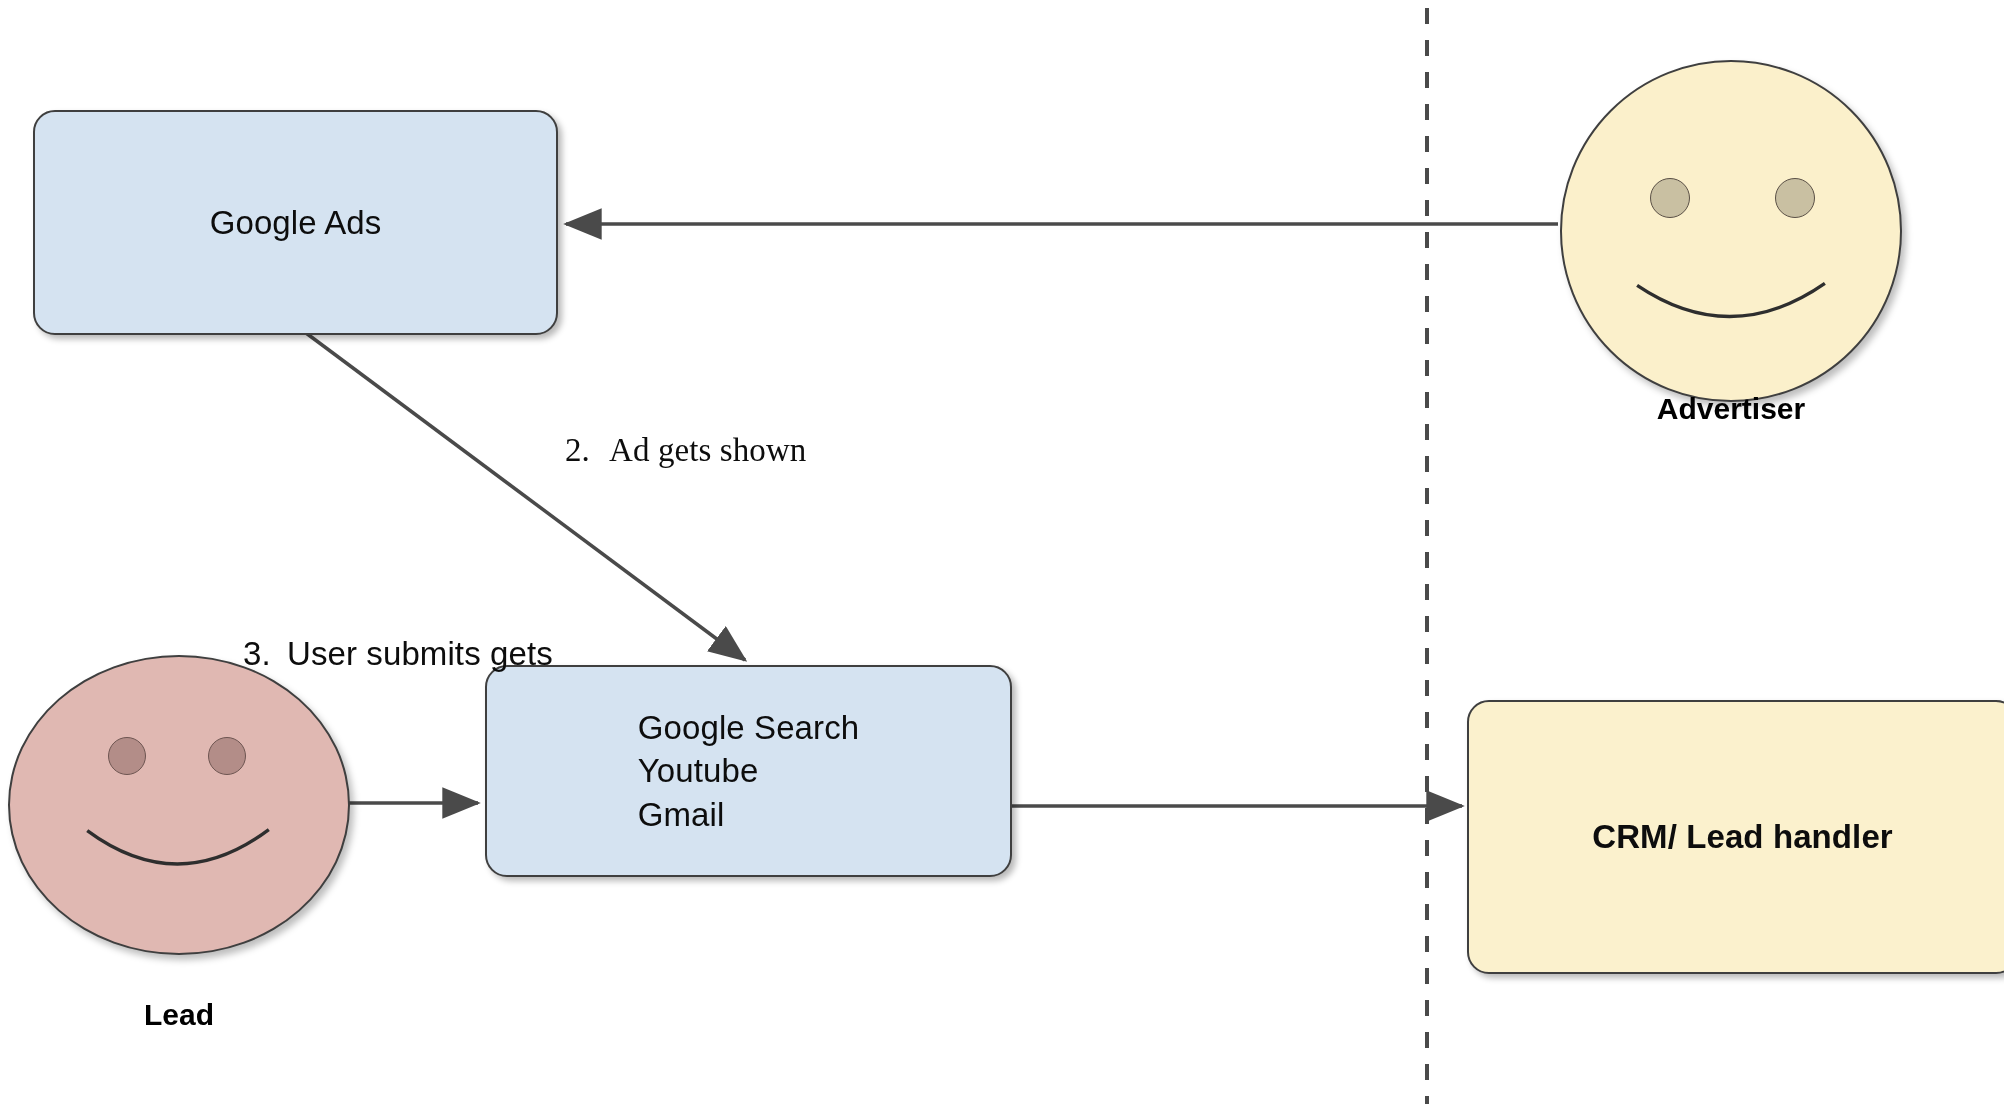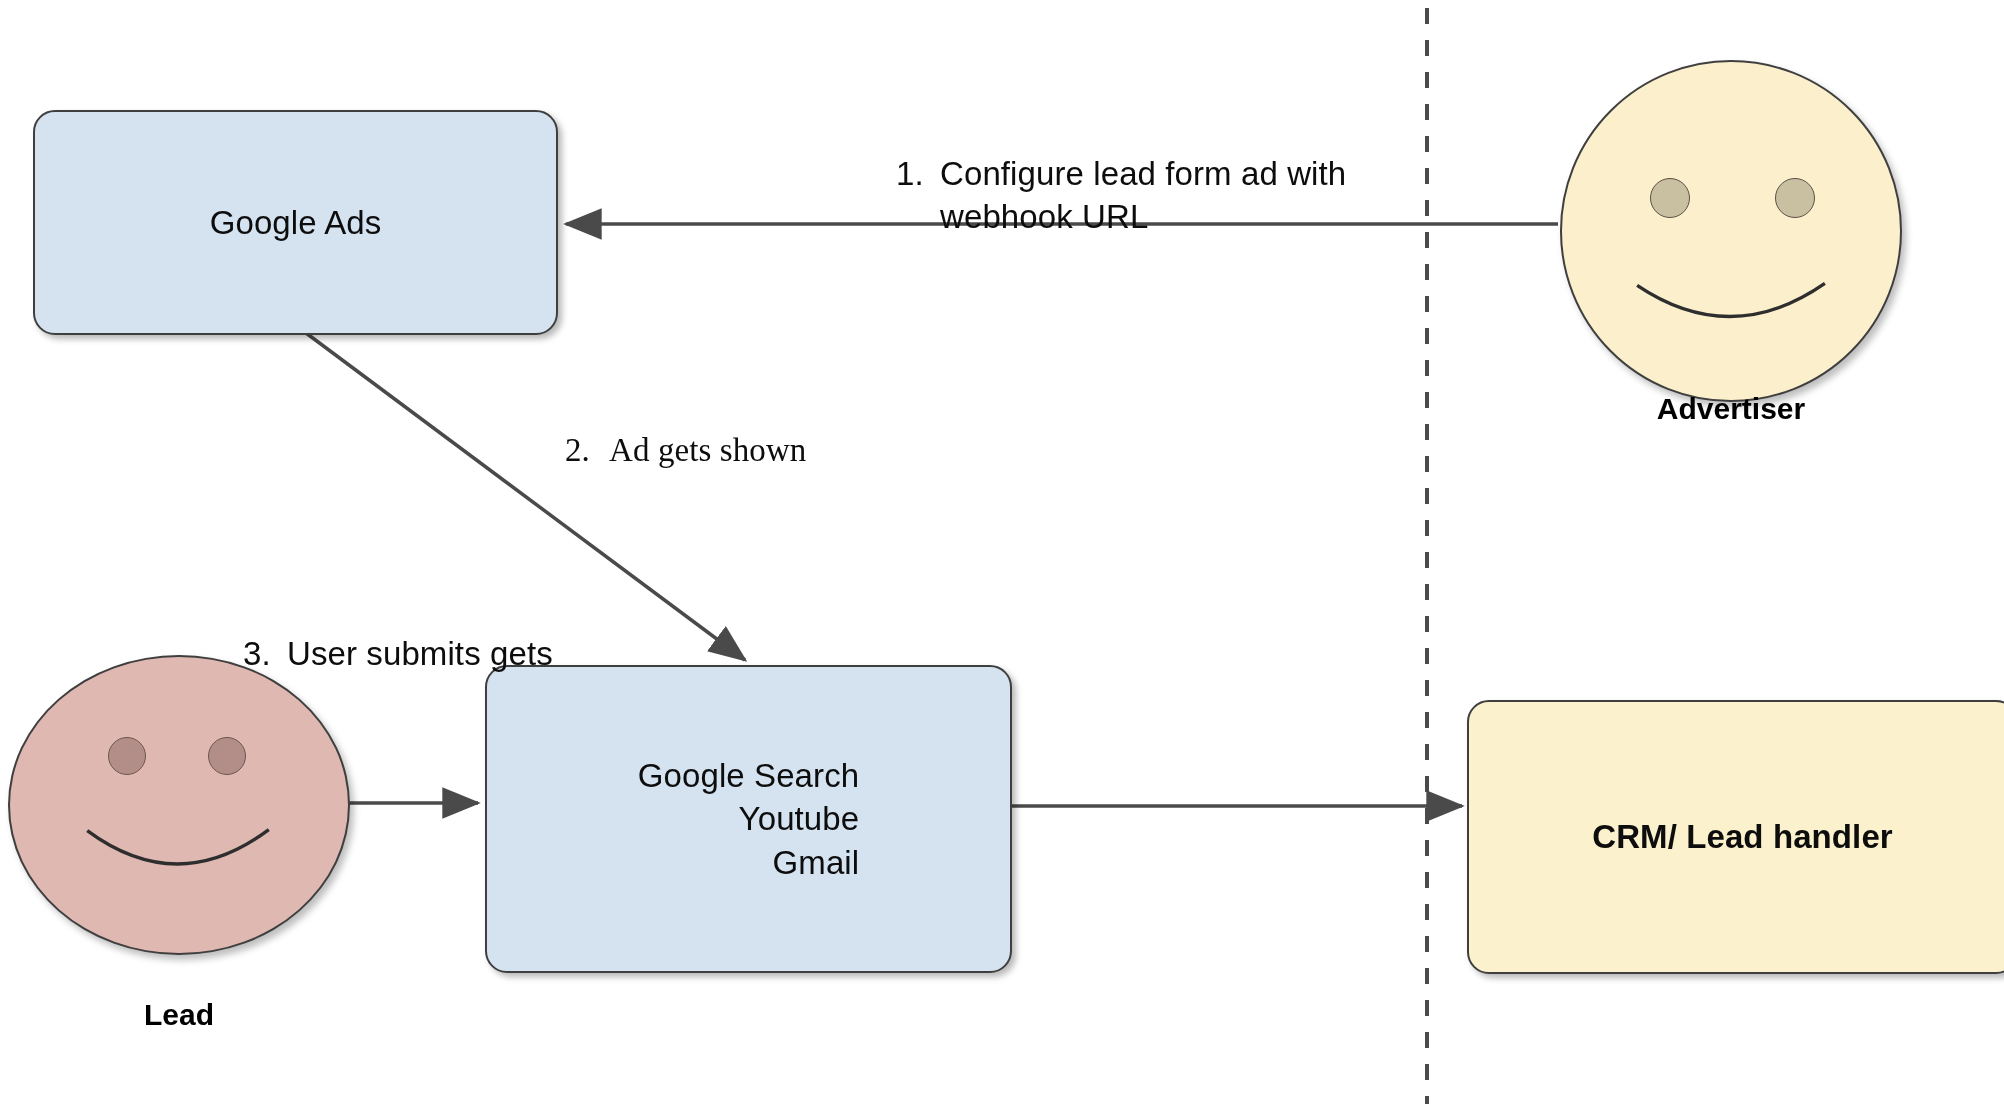--- a/index.html
+++ b/index.html
@@ -25,21 +25,21 @@
     height: 1116px;
   }
   .node-box {
     position: absolute;
     box-sizing: border-box;
     border: 2px solid #3f3f3f;
     border-radius: 22px;
     display: flex;
     align-items: center;
     justify-content: center;
-    text-align: right;
+    text-align: left;
     box-shadow: 4px 4px 6px rgba(0,0,0,0.28);
     z-index: 3;
   }
   .node-box .box-label {
     font-size: 33px;
     color: #0d0d0d;
     line-height: 1.32;
     letter-spacing: 0.1px;
     white-space: pre-line;
   }
@@ -112,21 +112,21 @@
 
     <line x1="345" y1="803" x2="478" y2="803" stroke="#4a4a4a" stroke-width="3.5" marker-end="url(#arrowhead)"></line>
 
     <line x1="1012" y1="806" x2="1462" y2="806" stroke="#4a4a4a" stroke-width="3.5" marker-end="url(#arrowhead)"></line>
   </svg>
 
   <div class="node-box" style="left:33px; top:110px; width:525px; height:225px; background:#d5e3f1;">
     <span class="box-label">Google Ads</span>
   </div>
 
-  <div class="node-box" style="left:485px; top:665px; width:527px; height:308px; background:#d5e3f1;">
+  <div class="node-box" style="left:485px; top:665px; width:527px; height:212px; background:#d5e3f1;">
     <span class="box-label">Google Search
 Youtube
 Gmail</span>
   </div>
 
   <div class="node-box" style="left:1467px; top:700px; width:551px; height:274px; background:#fbf1cd;font-weight:bold;">
     <span class="box-label">CRM/ Lead handler</span>
   </div>
 
   <div class="face" style="left:1560px; top:60px; width:342px; height:342px; background:#fbf0cb;">
@@ -140,24 +140,20 @@
 
   <div class="face" style="left:8px; top:655px; width:342px; height:300px; background:#e0b8b2;">
     <div class="eye" style="left:98px; top:80px; width:38px; height:38px; background:#b38d88; border-color:#6d5551;"></div>
     <div class="eye" style="left:198px; top:80px; width:38px; height:38px; background:#b38d88; border-color:#6d5551;"></div>
     <svg class="mouth" viewBox="0 0 342 300">
       <path d="M78,176 Q170,244 262,175" fill="none" stroke="#2e2e2e" stroke-width="3.4"></path>
     </svg>
   </div>
   <div class="actor-label" style="left:8px; top:998px; width:342px;">Lead</div>
 
-  <div class="edge-label" style="left:896px; top:110px; width:520px;">
-    <span class="num">1.</span><span class="txt">Configure lead form ad with
-webhook URL</span>
-  </div>
 
   <div class="edge-label" style="left:565px; top:386px; width:430px;font-family:Liberation Serif, serif;">
     <span class="num">2.</span><span class="txt">Ad gets shown</span>
   </div>
 
   <div class="edge-label" style="left:243px; top:590px; width:400px;">
     <span class="num">3.</span><span class="txt">User submits gets</span>
   </div>
 
 

